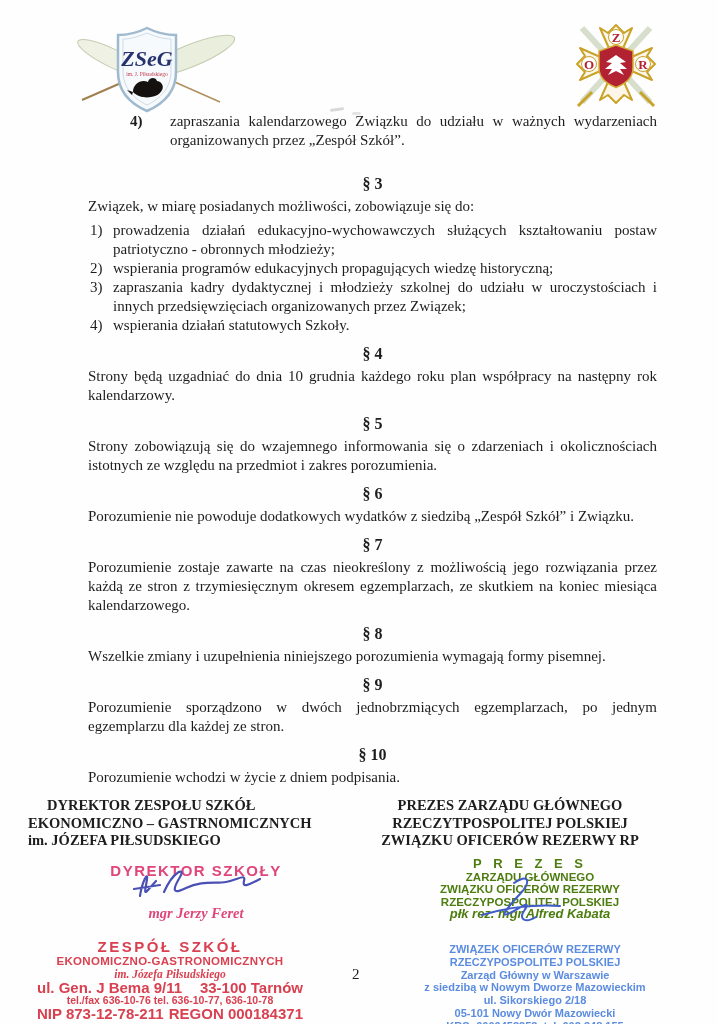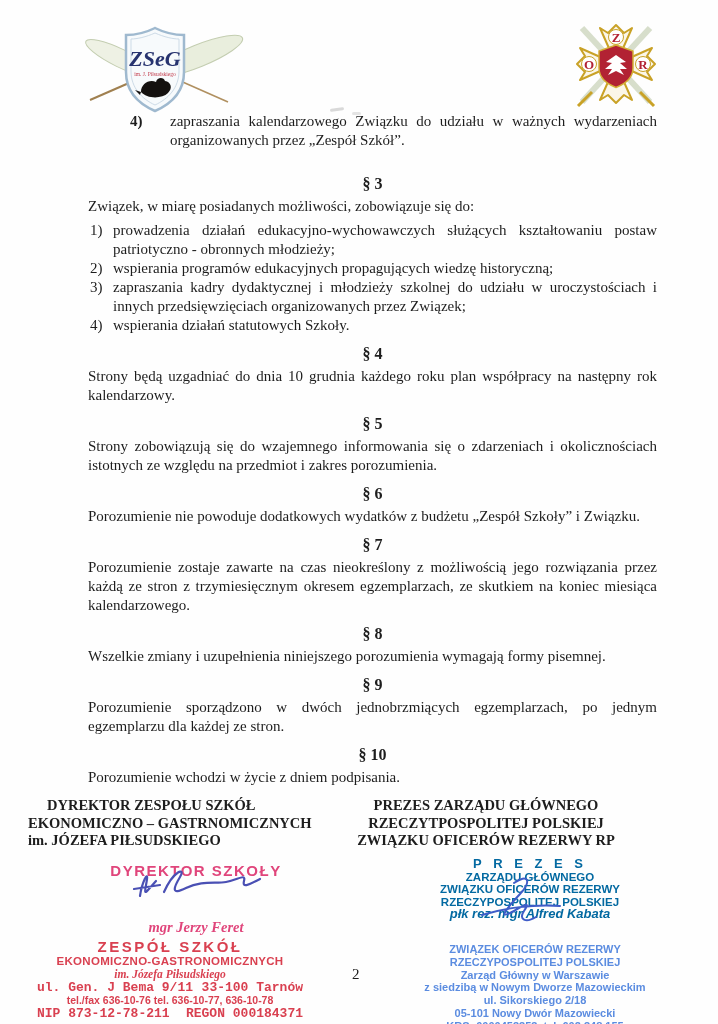--- a/index.html
+++ b/index.html
@@ -9,43 +9,43 @@
   .main{position:absolute;left:88px;top:112px;width:569px;font-size:15px;line-height:19px;}
   .main p{margin:0;text-align:justify;}
   .item4{position:relative;padding-left:82px;text-align:justify;}
   .item4 .m{position:absolute;left:42px;font-weight:bold;}
   .sec-h{text-align:center;font-weight:bold;font-size:16px;margin:9px 0 4px;}
   .sec-h.first{margin-top:24px;}
   .olist{margin-top:5px;}
   .li{position:relative;padding-left:25px;text-align:justify;}
   .li .m{position:absolute;left:2px;}
   
-  .logo-left{position:absolute;left:80px;top:20px;}
+  .logo-left{position:absolute;left:72px;top:20px;}
   .logo-right{position:absolute;left:570px;top:14px;}
   
   .artifact{position:absolute;background:#d9d9d9;border-radius:2px;}
   .a1{left:330px;top:108px;width:14px;height:3px;transform:rotate(-8deg);}
   .a2{left:352px;top:112px;width:9px;height:3px;opacity:.7;}
   
   .sig-title{position:absolute;font-weight:bold;font-size:14.5px;line-height:17.5px;}
   .sig-title-left{left:28px;top:797px;width:310px;text-align:left;}
   .sig-title-left div:first-child{padding-left:19px;}
-  .sig-title-right{left:336px;top:797px;width:300px;text-align:center;}
+  .sig-title-right{left:360px;top:797px;width:300px;text-align:center;}
   
   .stamp{font-family:"Liberation Sans", sans-serif;font-weight:bold;text-align:center;}
   .stamp-director{position:absolute;left:98px;top:862px;width:196px;color:#e0457b;}
   .stamp-director .role{font-size:15px;letter-spacing:1.5px;}
-  .stamp-director .name{font-family:"Liberation Serif", serif;font-style:italic;font-size:14.5px;margin-top:40px;}
+  .stamp-director .name{font-family:"Liberation Serif", serif;font-style:italic;font-size:14.5px;margin-top:26px;}
   .stamp-school{position:absolute;left:33px;top:939px;width:274px;color:#d94050;line-height:13px;}
   .stamp-school .l1{font-size:15px;letter-spacing:2.5px;line-height:16px;}
   .stamp-school .l2{font-size:11.5px;letter-spacing:.3px;line-height:13px;}
   .stamp-school .l3{font-family:"Liberation Serif", serif;font-style:italic;font-size:11.5px;line-height:13px;}
-  .stamp-school .row{display:flex;justify-content:space-between;font-size:13px;padding:0 4px;line-height:13px;font-family:Liberation Mono, monospace;}
+  .stamp-school .row{display:flex;justify-content:space-between;font-size:15px;padding:0 4px;line-height:13px;}
   .stamp-school .tel{font-size:10.5px;line-height:13px;}
-  .stamp-prezes{position:absolute;left:398px;top:858px;width:264px;color:#0369a1;line-height:12.5px;}
+  .stamp-prezes{position:absolute;left:398px;top:858px;width:264px;color:#4d7c0f;line-height:12.5px;}
   .stamp-prezes .p0{font-size:13px;letter-spacing:4px;}
   .stamp-prezes .pl{font-size:11.5px;}
   .stamp-prezes .name{font-style:italic;font-size:13px;}
   .stamp-union{position:absolute;left:383px;top:943px;width:304px;color:#5b8ce0;font-size:11px;line-height:12.8px;}
   
   .sig-ink-left{position:absolute;left:120px;top:862px;}
   .sig-ink-right{position:absolute;left:462px;top:873px;}
   .page-number{position:absolute;left:352px;top:966px;font-size:15px;}
 </style>
 </head>
@@ -129,21 +129,21 @@
       <p>Strony będą uzgadniać do dnia 10 grudnia każdego roku plan współpracy na następny rok kalendarzowy.</p>
     </div>
 
     <div>
       <div class="sec-h">§ 5</div>
       <p>Strony zobowiązują się do wzajemnego informowania się o zdarzeniach i okolicznościach istotnych ze względu na przedmiot i zakres porozumienia.</p>
     </div>
 
     <div>
       <div class="sec-h">§ 6</div>
-      <p>Porozumienie nie powoduje dodatkowych wydatków z budżetu „Zespół Szkoły” i Związku.</p>
+      <p>Porozumienie nie powoduje dodatkowych wydatków z siedzibą „Zespół Szkół” i Związku.</p>
     </div>
 
     <div>
       <div class="sec-h">§ 7</div>
       <p>Porozumienie zostaje zawarte na czas nieokreślony z możliwością jego rozwiązania przez każdą ze stron z trzymiesięcznym okresem egzemplarzach, ze skutkiem na koniec miesiąca kalendarzowego.</p>
     </div>
 
     <div>
       <div class="sec-h">§ 8</div>
       <p>Wszelkie zmiany i uzupełnienia niniejszego porozumienia wymagają formy pisemnej.</p>

